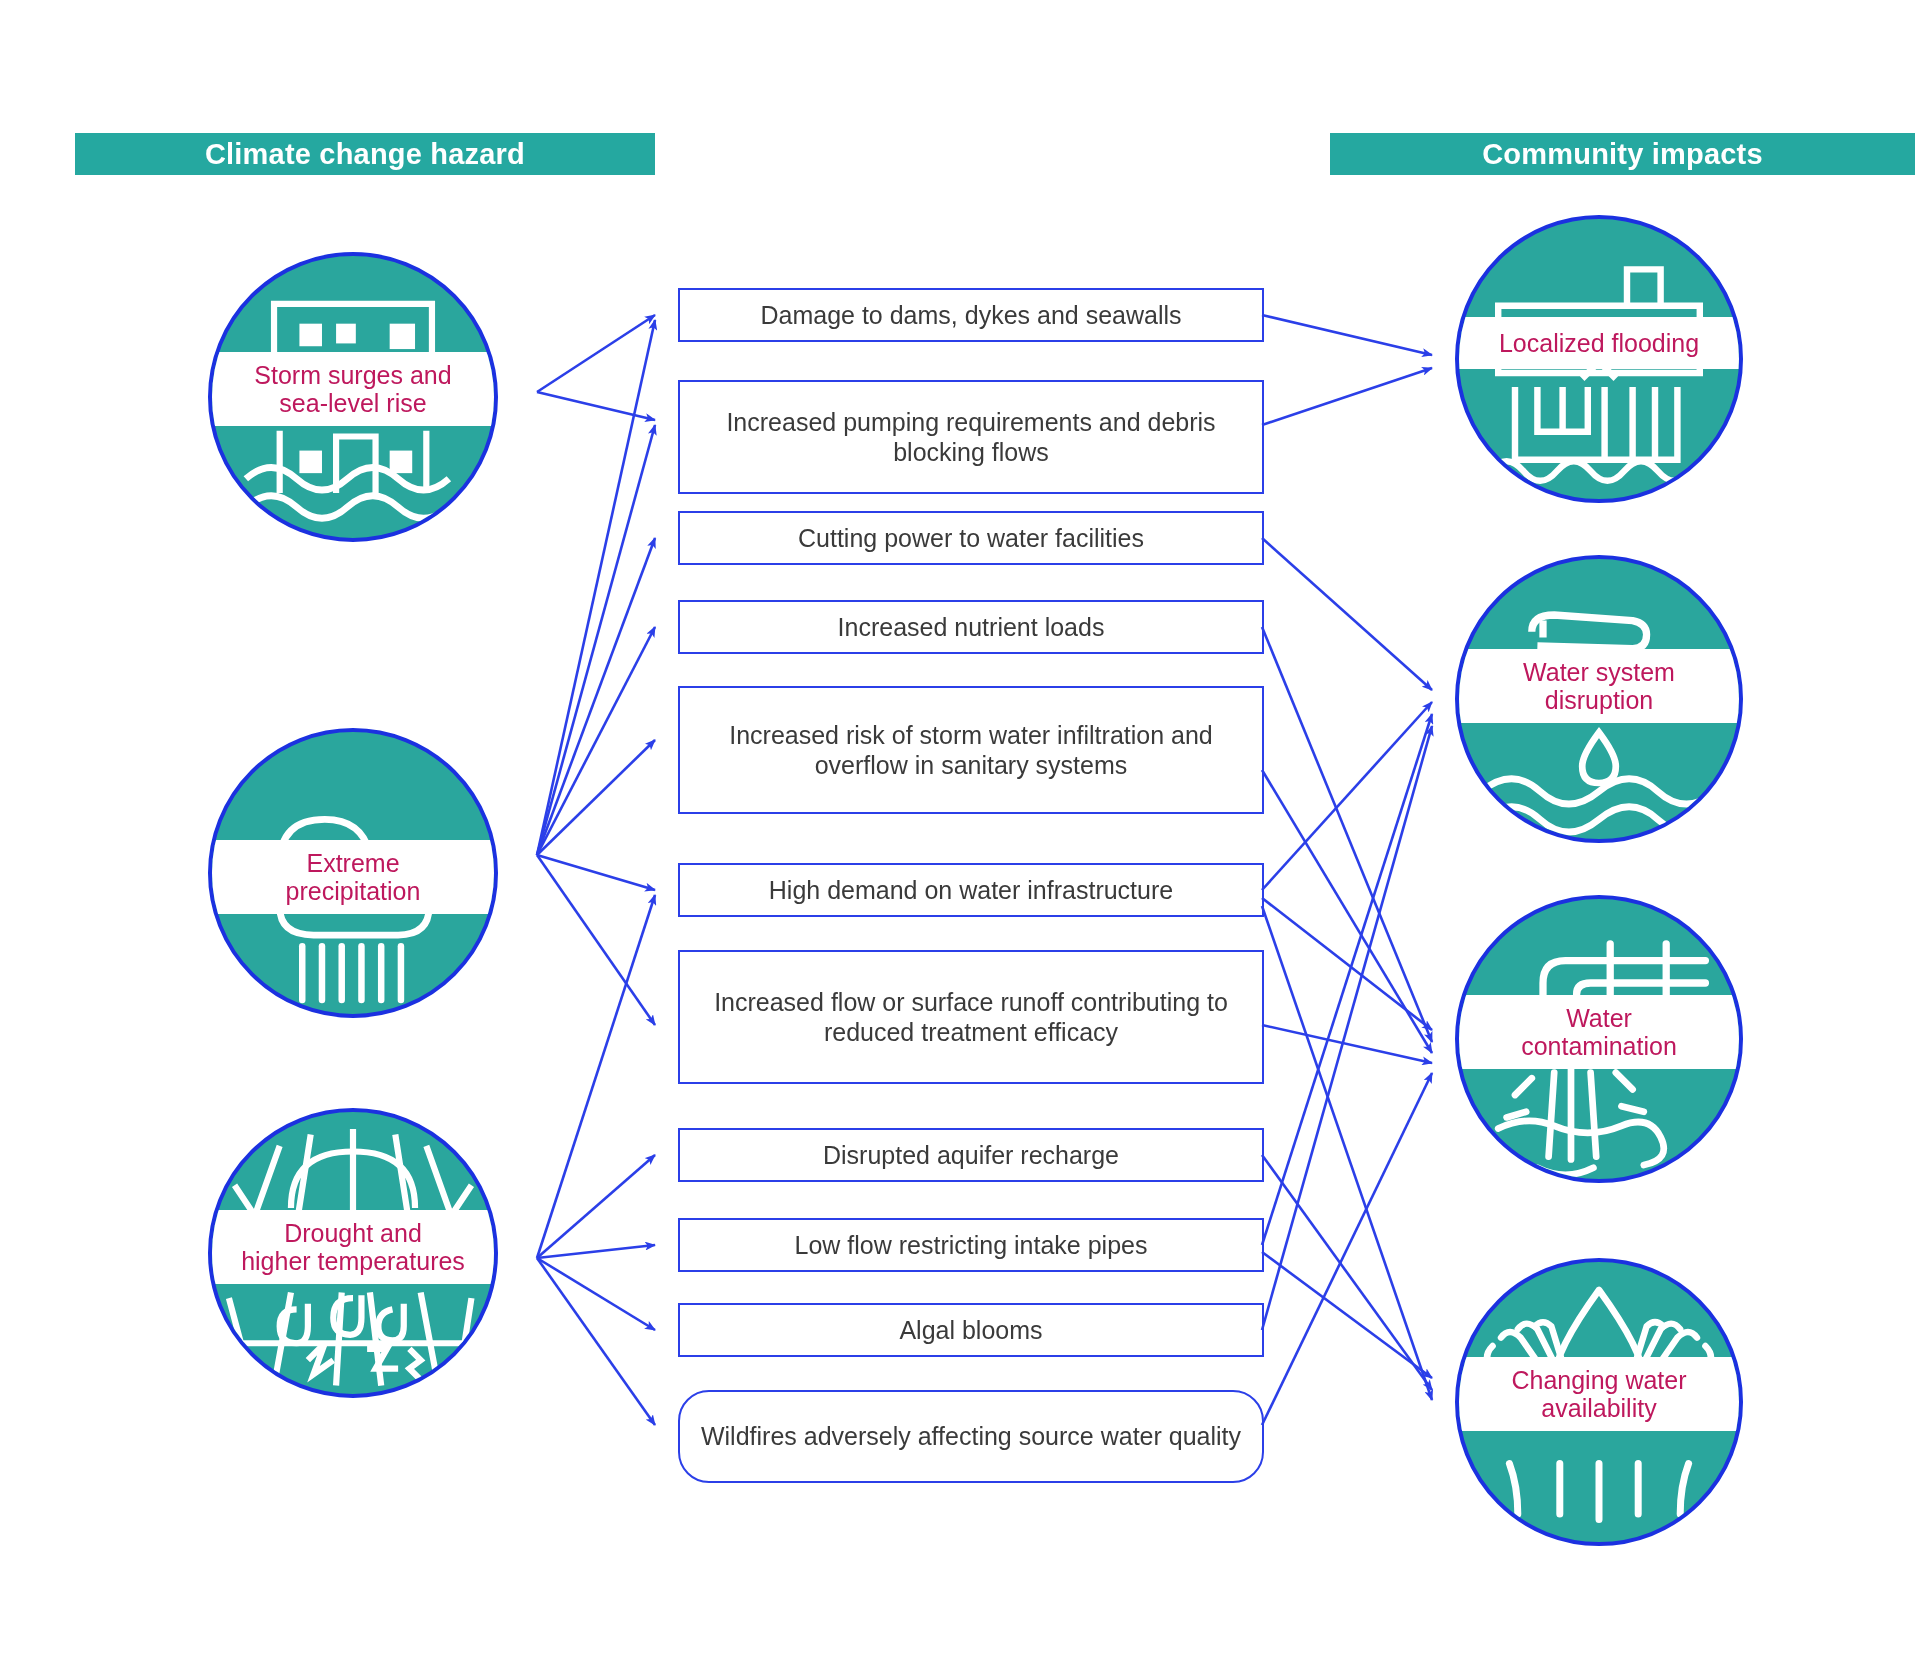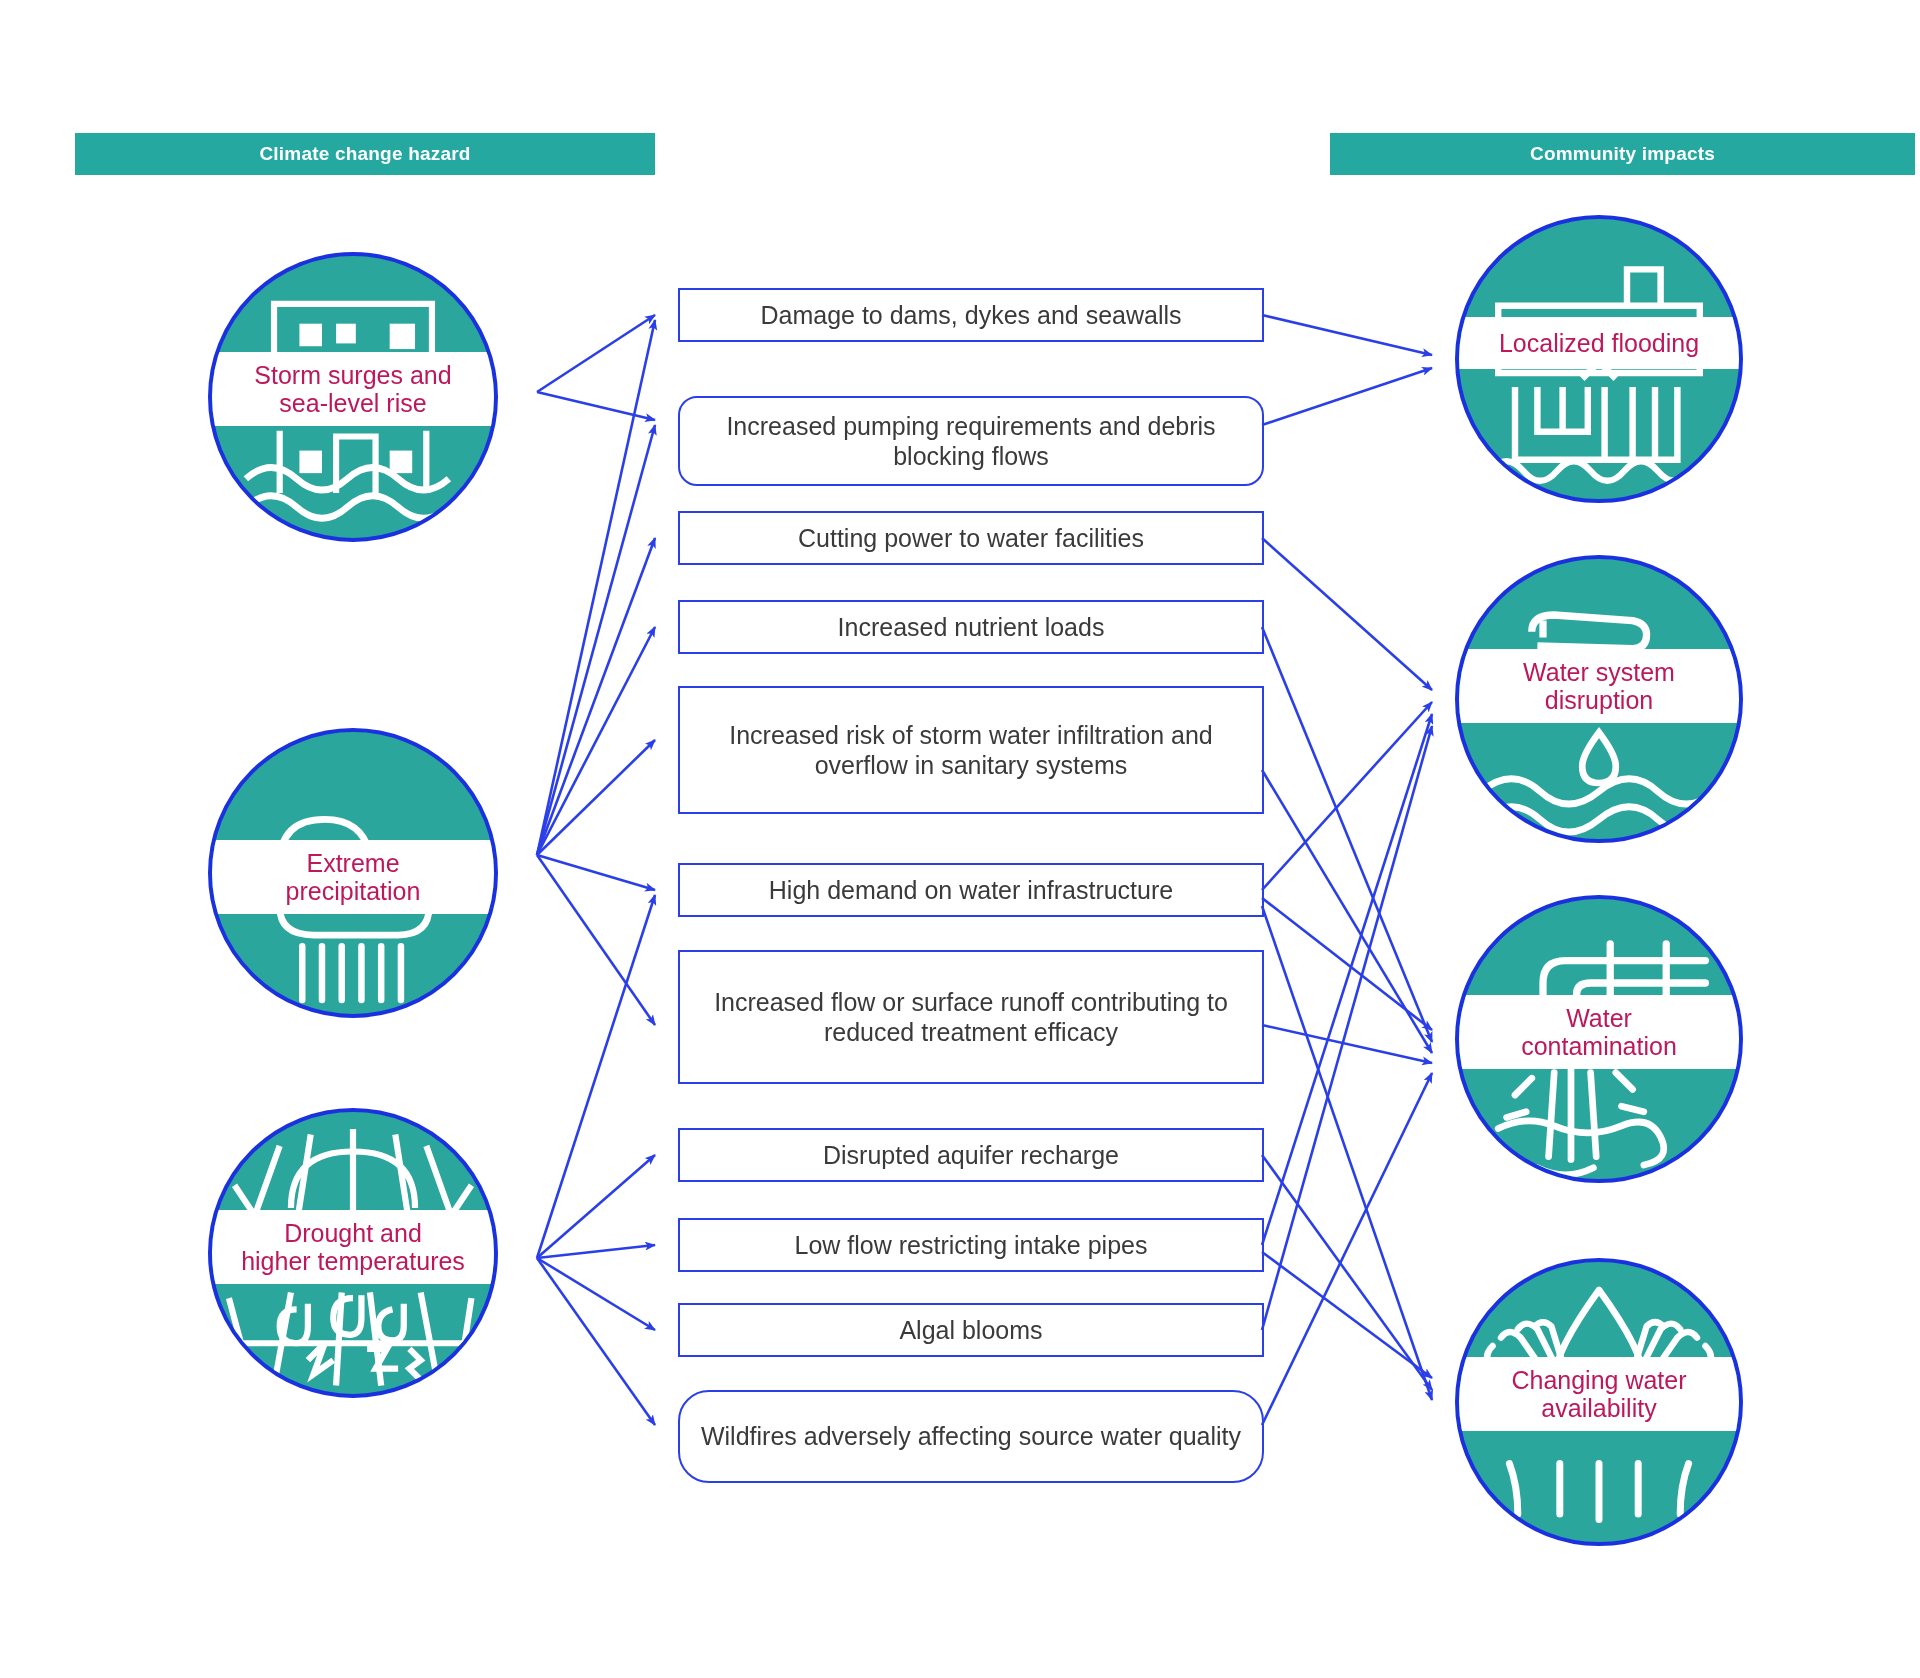--- a/index.html
+++ b/index.html
@@ -2,21 +2,21 @@
 <html><head>
 <meta charset="utf-8">
 <style>
   html,body{margin:0;padding:0;background:#ffffff;}
   body{font-family:"Liberation Sans",sans-serif;}
   #stage{position:relative;width:1920px;height:1678px;background:#ffffff;overflow:hidden;}
 
   .col-header{
     position:absolute;height:42px;background:#25A8A0;
     display:flex;align-items:center;justify-content:center;
-    color:#ffffff;font-weight:bold;font-size:19px;letter-spacing:.2px;
+    color:#ffffff;font-weight:bold;font-size:29px;letter-spacing:.2px;
     font-family:"Liberation Sans",sans-serif;
   }
 
   
   .circle{
     position:absolute;border-radius:50%;
     background:#2AA69D;border:4px solid #1B31E0;
     box-sizing:border-box;overflow:hidden;
   }
   .circle .band{
@@ -158,21 +158,21 @@
       </g>
     </svg>
     <div class="band" style="top:98px;height:74px;font-size:25px;">
       <span>Drought and<br>higher temperatures</span>
     </div>
   </div>
 
   <div class="ibox" style="left:678px;top:288px;width:586px;height:54px;">
     <span>Damage to dams, dykes and seawalls</span>
   </div>
-  <div class="ibox" style="left:678px;top:396px;width:586px;height:90px;border-radius:19px;">
+  <div class="ibox" style="left:678px;top:380px;width:586px;height:114px;">
     <span>Increased pumping requirements and debris blocking flows</span>
   </div>
   <div class="ibox" style="left:678px;top:511px;width:586px;height:54px;">
     <span>Cutting power to water facilities</span>
   </div>
   <div class="ibox" style="left:678px;top:600px;width:586px;height:54px;">
     <span>Increased nutrient loads</span>
   </div>
   <div class="ibox" style="left:678px;top:686px;width:586px;height:128px;">
     <span>Increased risk of storm water infiltration and overflow in sanitary systems</span>

